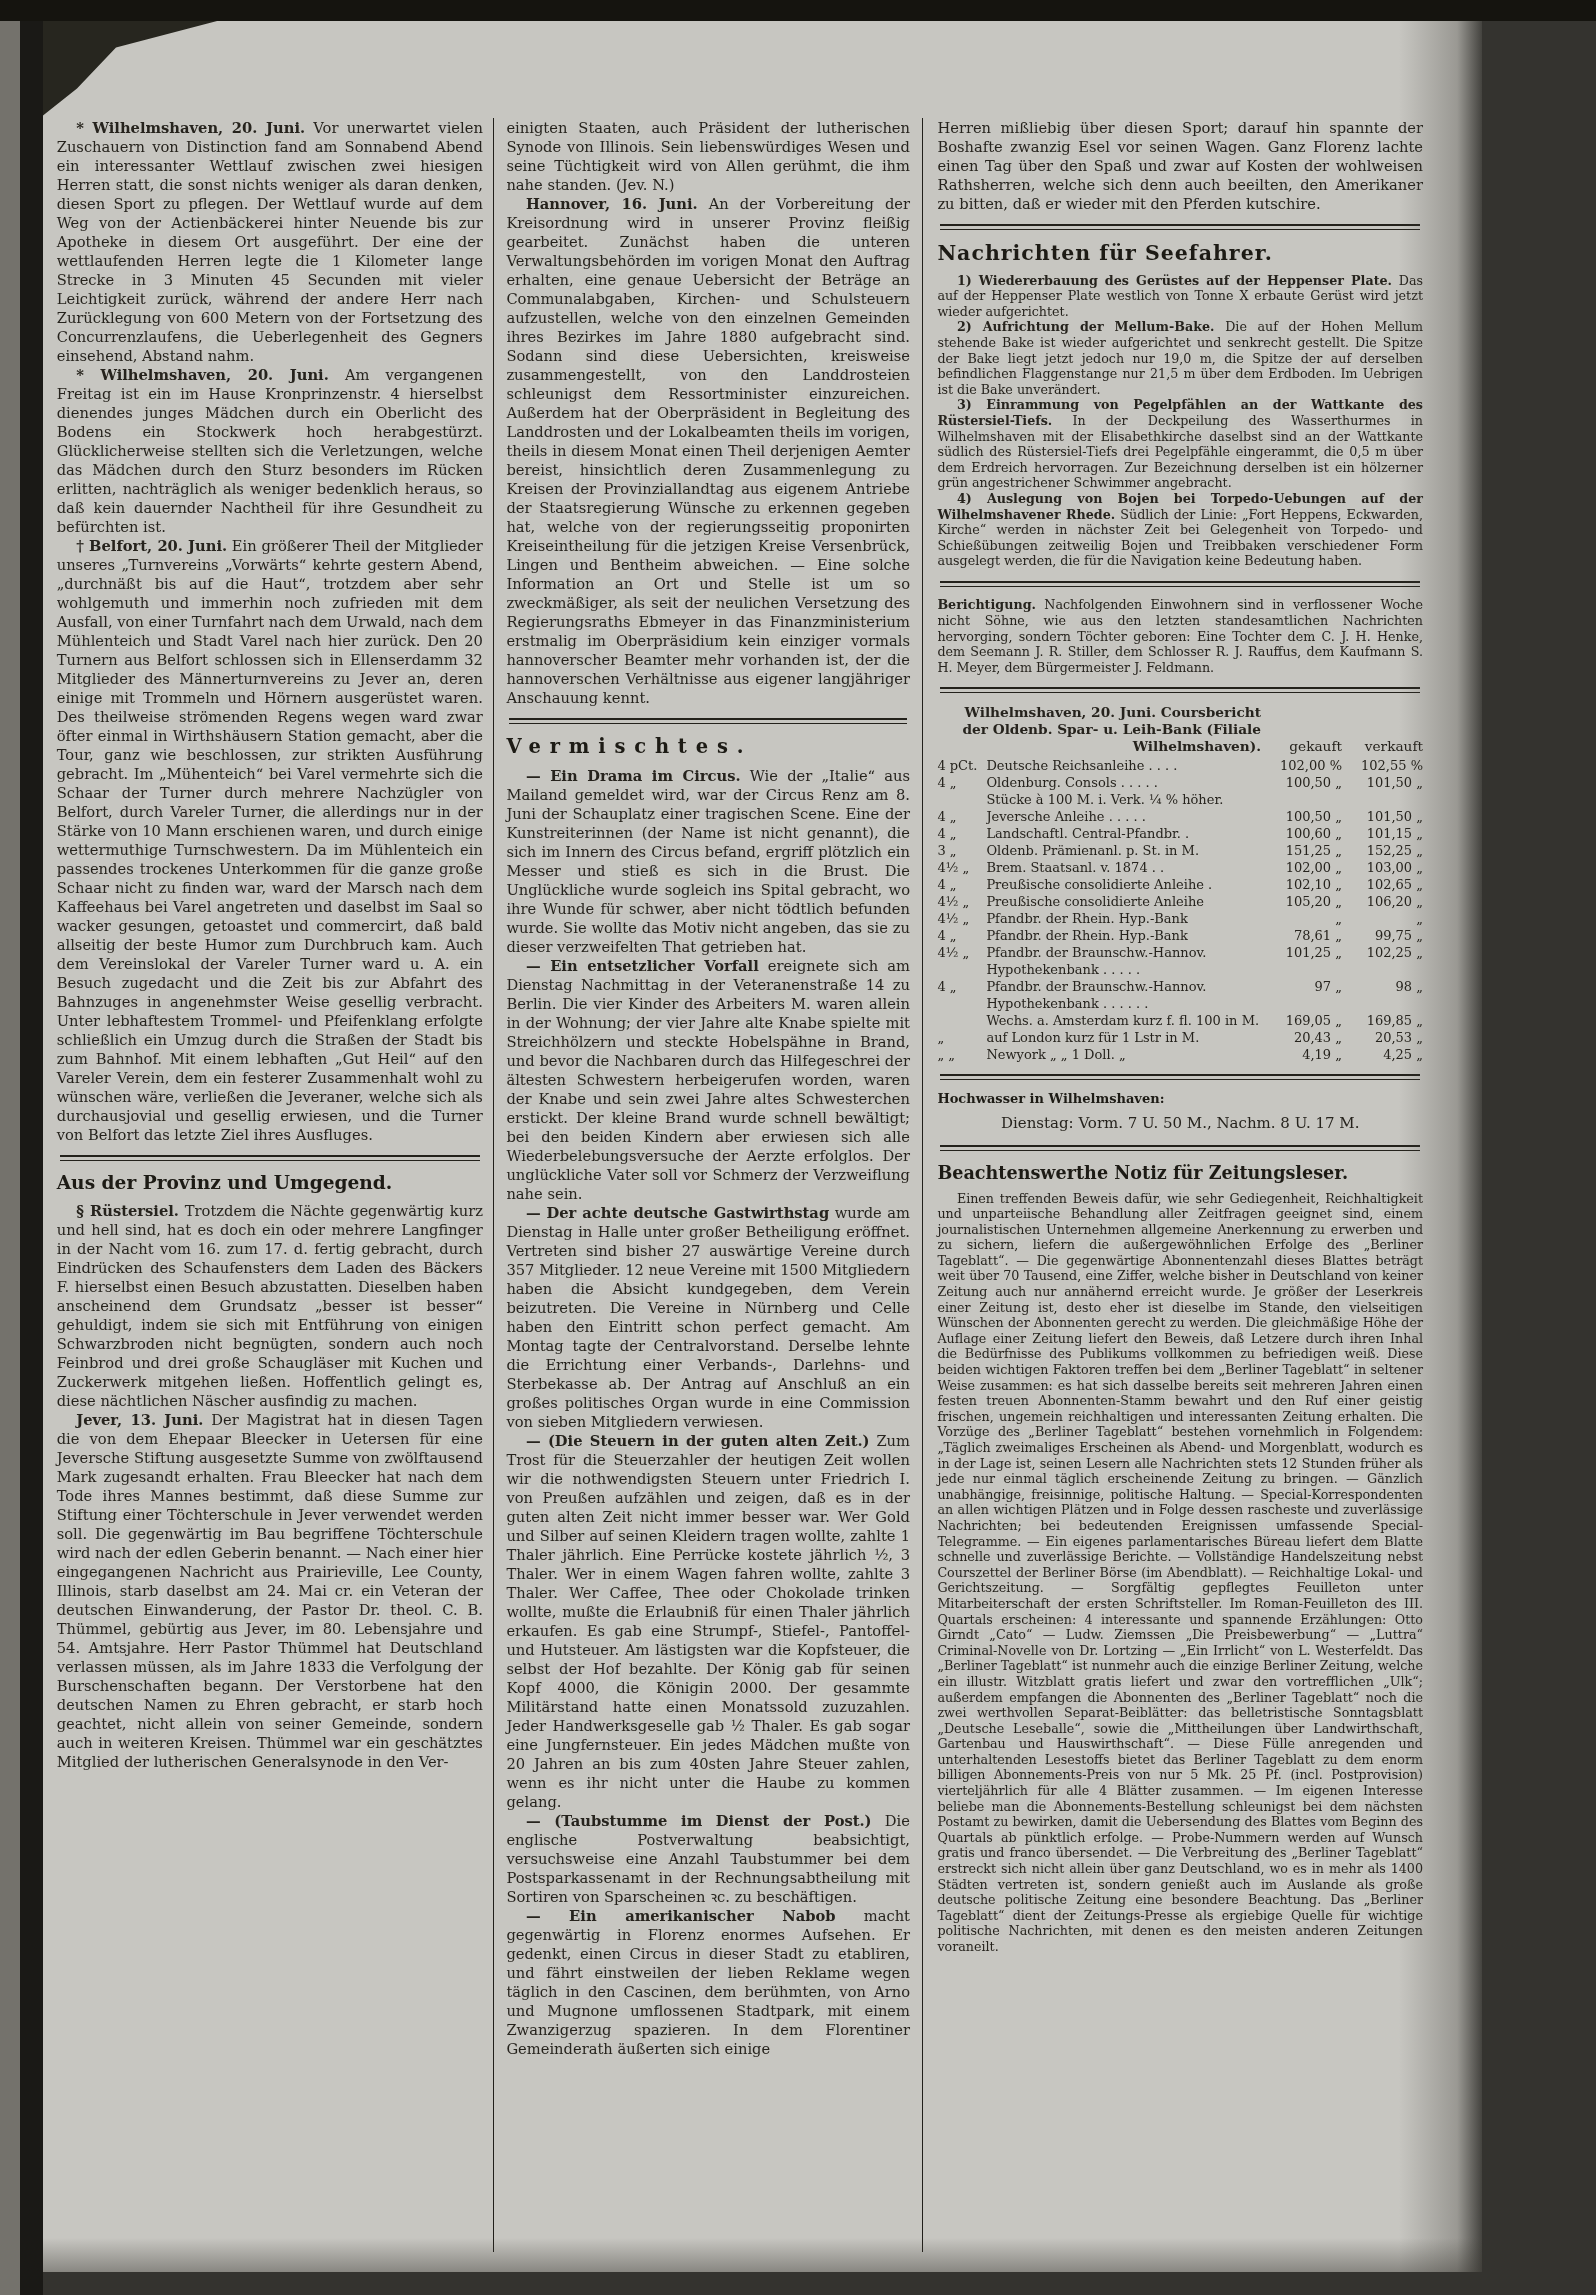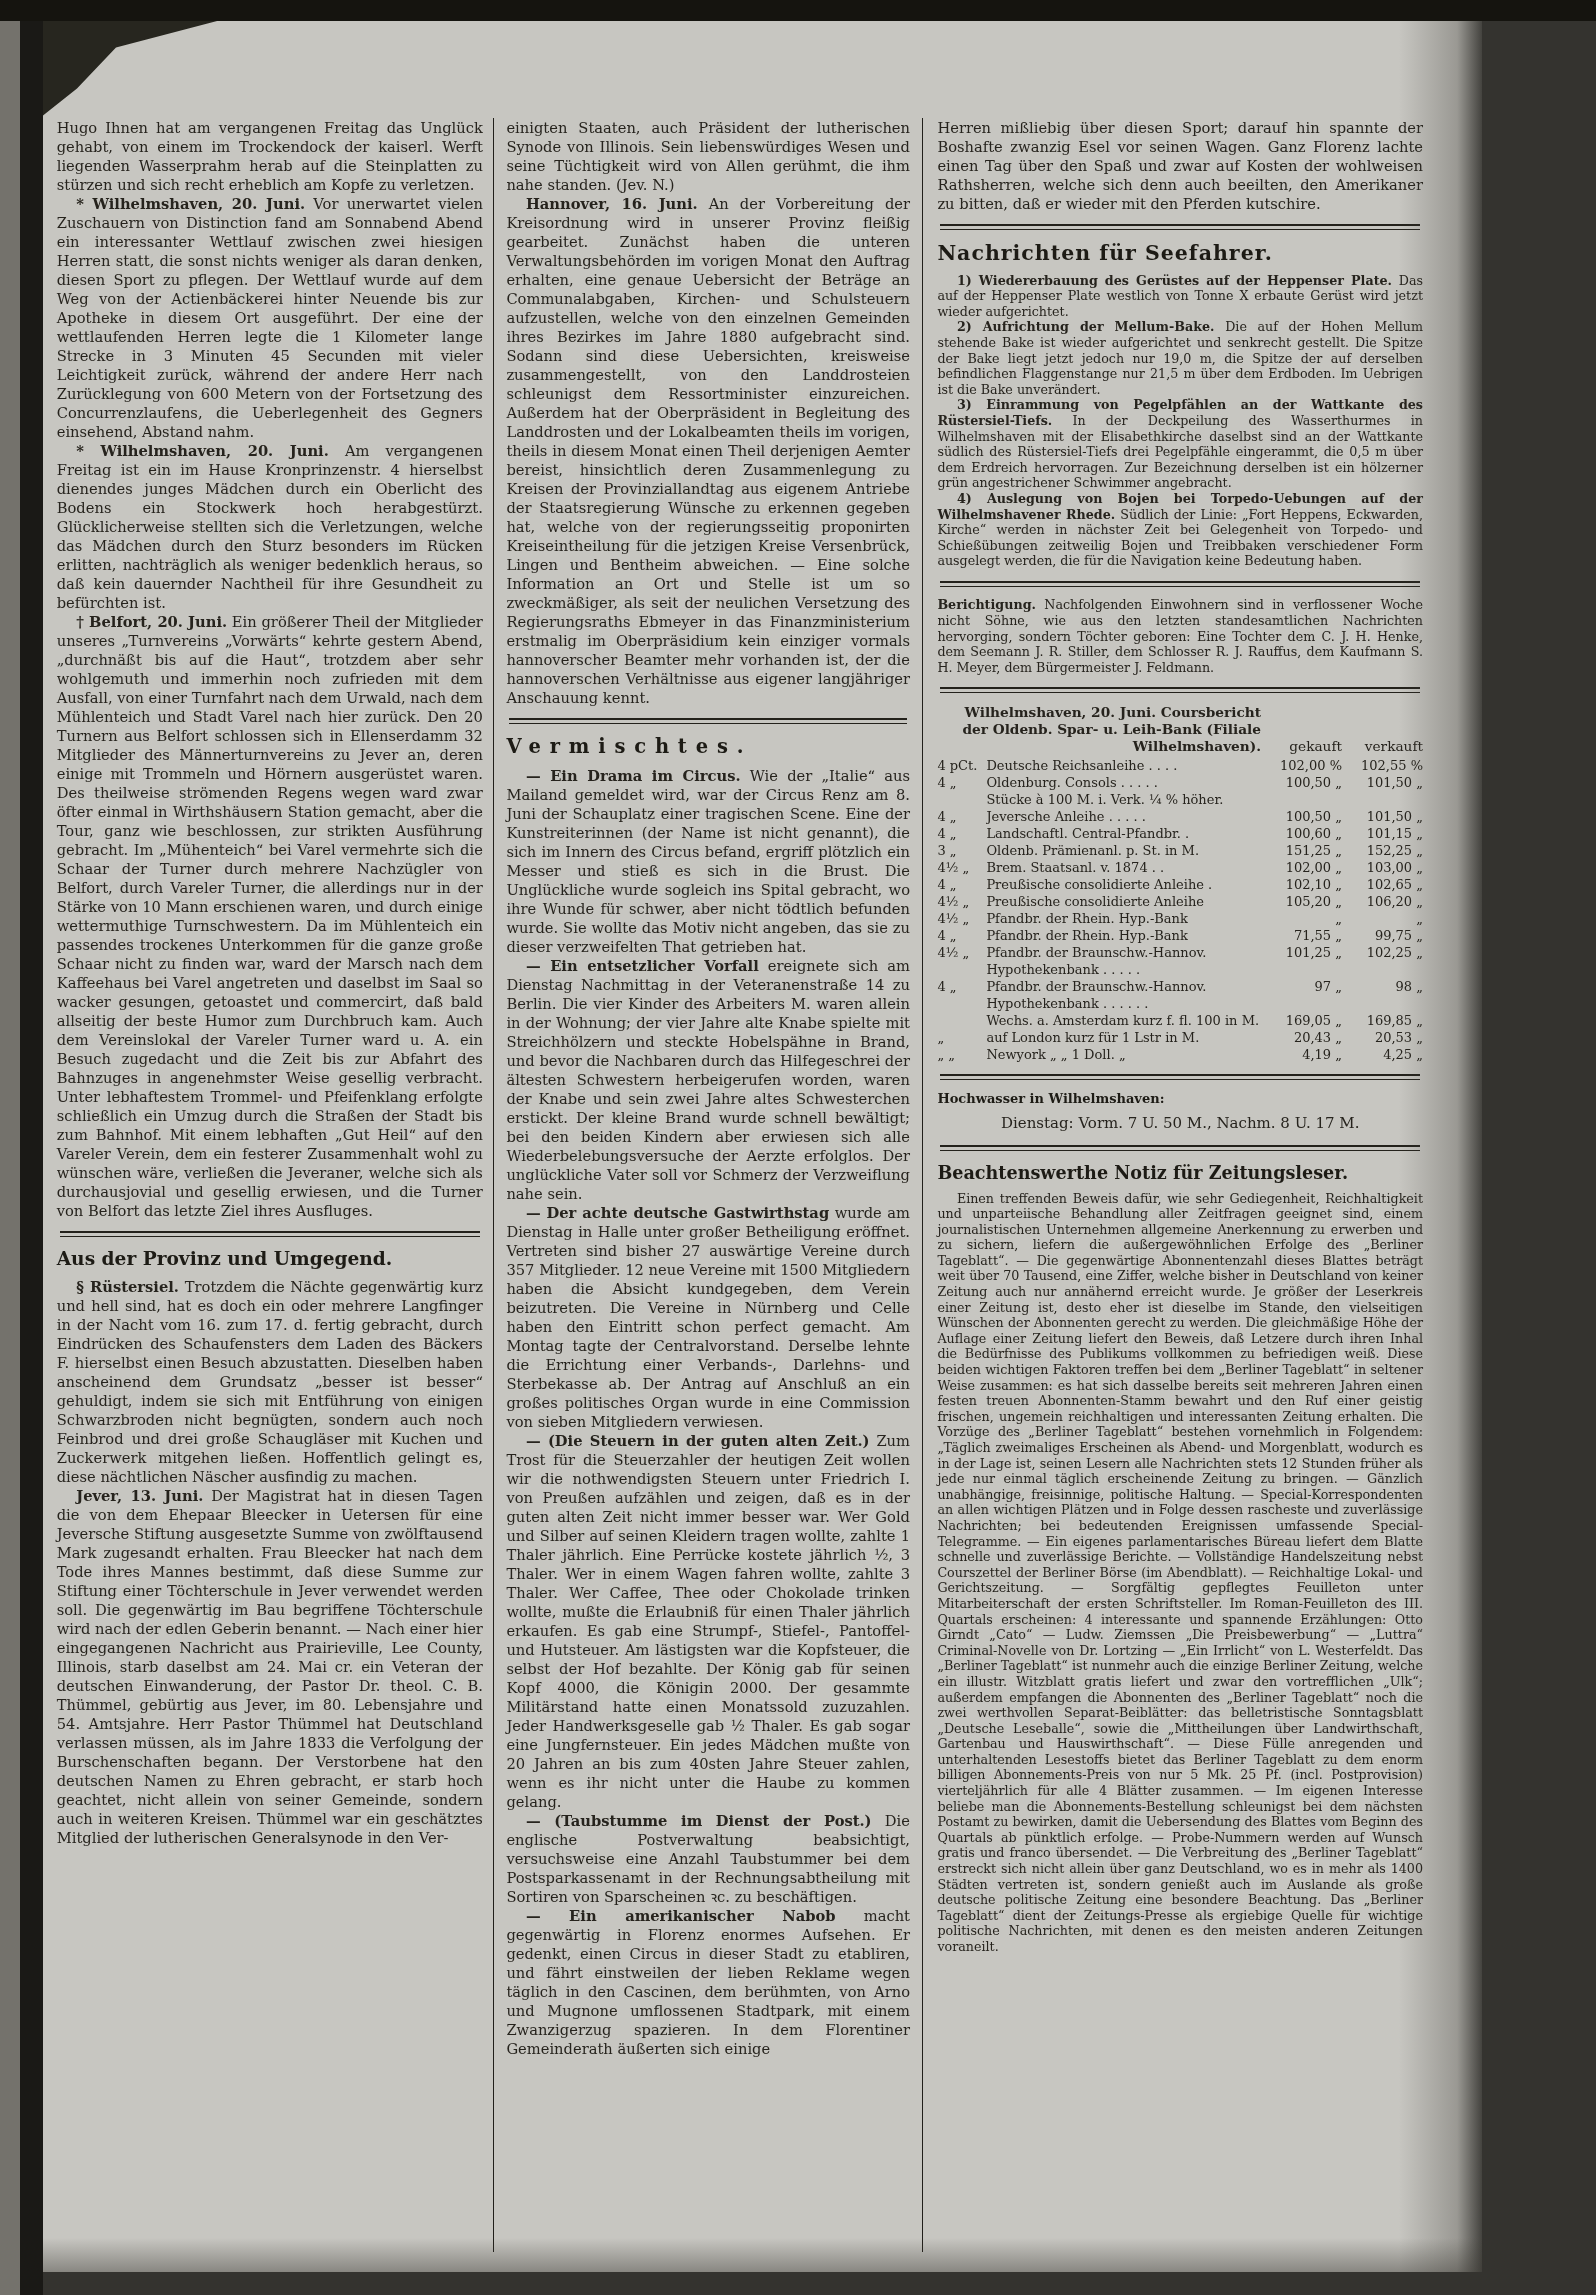--- a/index.html
+++ b/index.html
@@ -66,21 +66,20 @@
 <div class="neighbor-page"></div>
 <div class="gutter"></div>
 <div class="topband"></div>
 
 <div class="paper">
   <div class="torn-corner"></div>
 
   <div class="content">
 
     <div class="col col1">
-      <p class="article noindent">Hugo Ihnen hat am vergangenen Freitag das Unglück gehabt, von einem im Trockendock der kaiserl. Werft liegenden Wasserprahm herab auf die Steinplatten zu stürzen und sich recht erheblich am Kopfe zu verletzen.</p>
       <div>
 
           <p class="article"><b class="lead">* Wilhelmshaven, 20. Juni.</b><span> Vor unerwartet vielen Zuschauern von Distinction fand am Sonnabend Abend ein interessanter Wettlauf zwischen zwei hiesigen Herren statt, die sonst nichts weniger als daran denken, diesen Sport zu pflegen. Der Wettlauf wurde auf dem Weg von der Actienbäckerei hinter Neuende bis zur Apotheke in diesem Ort ausgeführt. Der eine der wettlaufenden Herren legte die 1 Kilometer lange Strecke in 3 Minuten 45 Secunden mit vieler Leichtigkeit zurück, während der andere Herr nach Zurücklegung von 600 Metern von der Fortsetzung des Concurrenzlaufens, die Ueberlegenheit des Gegners einsehend, Abstand nahm.</span></p>
 
           <p class="article"><b class="lead">* Wilhelmshaven, 20. Juni.</b><span> Am vergangenen Freitag ist ein im Hause Kronprinzenstr. 4 hierselbst dienendes junges Mädchen durch ein Oberlicht des Bodens ein Stockwerk hoch herabgestürzt. Glücklicherweise stellten sich die Verletzungen, welche das Mädchen durch den Sturz besonders im Rücken erlitten, nachträglich als weniger bedenklich heraus, so daß kein dauernder Nachtheil für ihre Gesundheit zu befürchten ist.</span></p>
 
 
           <p class="article"><b class="lead">† Belfort, 20. Juni.</b><span> Ein größerer Theil der Mitglieder unseres „Turnvereins „Vorwärts“ kehrte gestern Abend, „durchnäßt bis auf die Haut“, trotzdem aber sehr wohlgemuth und immerhin noch zufrieden mit dem Ausfall, von einer Turnfahrt nach dem Urwald, nach dem Mühlenteich und Stadt Varel nach hier zurück. Den 20 Turnern aus Belfort schlossen sich in Ellenserdamm 32 Mitglieder des Männerturnvereins zu Jever an, deren einige mit Trommeln und Hörnern ausgerüstet waren. Des theilweise strömenden Regens wegen ward zwar öfter einmal in Wirthshäusern Station gemacht, aber die Tour, ganz wie beschlossen, zur strikten Ausführung gebracht. Im „Mühenteich“ bei Varel vermehrte sich die Schaar der Turner durch mehrere Nachzügler von Belfort, durch Vareler Turner, die allerdings nur in der Stärke von 10 Mann erschienen waren, und durch einige wettermuthige Turnschwestern. Da im Mühlenteich ein passendes trockenes Unterkommen für die ganze große Schaar nicht zu finden war, ward der Marsch nach dem Kaffeehaus bei Varel angetreten und daselbst im Saal so wacker gesungen, getoastet und commercirt, daß bald allseitig der beste Humor zum Durchbruch kam. Auch dem Vereinslokal der Vareler Turner ward u. A. ein Besuch zugedacht und die Zeit bis zur Abfahrt des Bahnzuges in angenehmster Weise gesellig verbracht. Unter lebhaftestem Trommel- und Pfeifenklang erfolgte schließlich ein Umzug durch die Straßen der Stadt bis zum Bahnhof. Mit einem lebhaften „Gut Heil“ auf den Vareler Verein, dem ein festerer Zusammenhalt wohl zu wünschen wäre, verließen die Jeveraner, welche sich als durchausjovial und gesellig erwiesen, und die Turner von Belfort das letzte Ziel ihres Ausfluges.</span></p>
         </div>
       <div class="rule-double"></div>
@@ -210,21 +209,21 @@
           <div class="t-row">
             <span class="t-pct">4½ „</span>
             <span class="t-name">Pfandbr. der Rhein. Hyp.-Bank</span>
             <span class="t-val">„</span>
             <span class="t-val">„</span>
           </div>
 
           <div class="t-row">
             <span class="t-pct">4 „</span>
             <span class="t-name">Pfandbr. der Rhein. Hyp.-Bank</span>
-            <span class="t-val">71,55 „</span>
+            <span class="t-val">78,61 „</span>
             <span class="t-val">99,75 „</span>
           </div>
 
           <div class="t-row">
             <span class="t-pct">4½ „</span>
             <span class="t-name">Pfandbr. der Braunschw.-Hannov. Hypothekenbank  .  .  .  .  .</span>
             <span class="t-val">101,25 „</span>
             <span class="t-val">102,25 „</span>
           </div>
 

